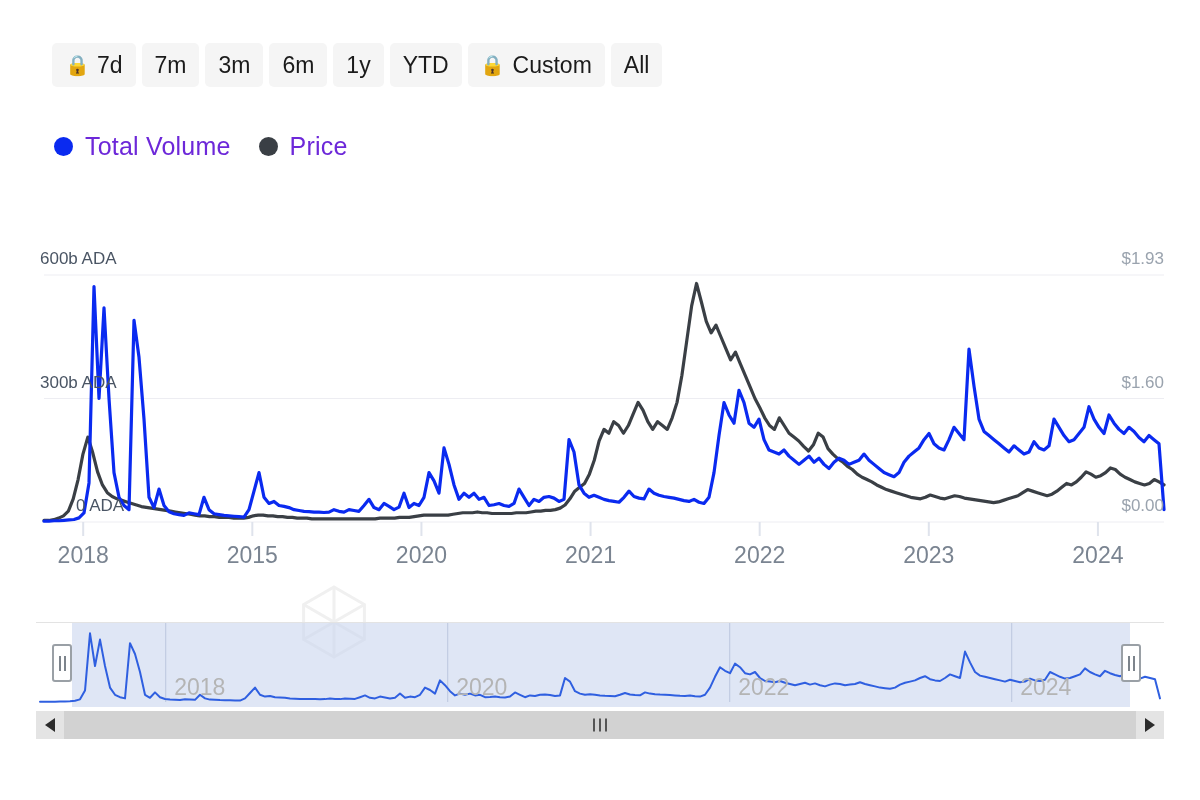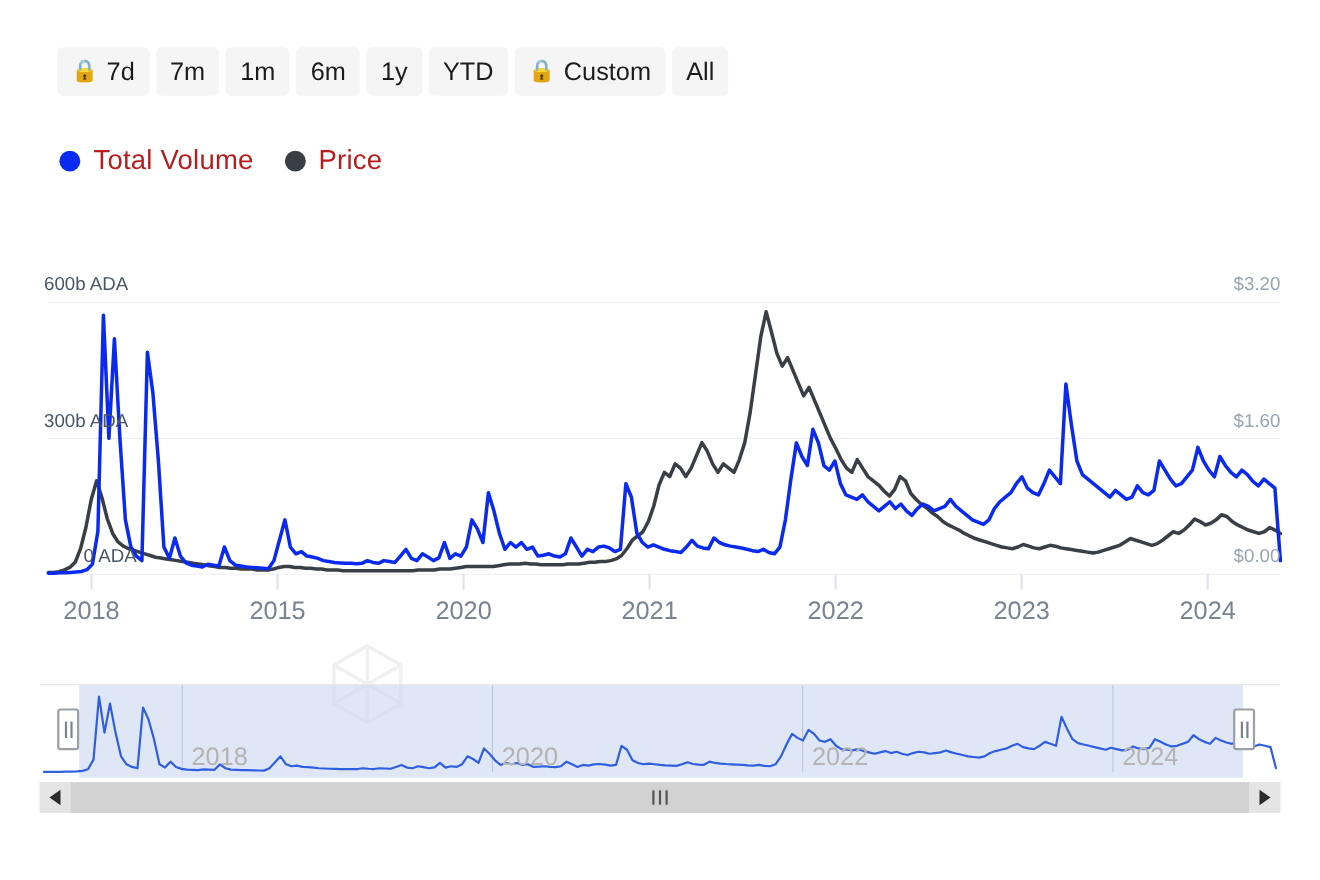--- a/index.html
+++ b/index.html
@@ -34,21 +34,21 @@
   .range-btn .lock { font-size: 20px; line-height: 1; }
 
   
   .legend {
     position: absolute; left: 54px; top: 132px;
     display: flex; align-items: center; gap: 28px;
   }
   .legend-item { display: flex; align-items: center; gap: 12px; cursor: pointer; }
   .legend-dot { width: 19px; height: 19px; border-radius: 50%; display:block; }
   .legend-label {
-    font-size: 25px; color: #b91c1c; letter-spacing: .2px;
+    font-size: 25px; color: #6d28d9; letter-spacing: .2px;
     font-family: "Liberation Sans", sans-serif;
   }
 
   
   .chart-wrap { position: absolute; left: 0; top: 236px; width: 1200px; height: 350px; }
   .axis-label {
     position: absolute; font-size: 17px; color: #4a5564;
     font-family: "Liberation Sans", sans-serif; white-space: nowrap;
   }
   .axis-label.right { color: #9aa3ae; }
@@ -120,21 +120,21 @@
 
   <div class="range-bar" id="range-bar">
       <div class="range-btn">
         <span class="lock">🔒</span>
         <span>7d</span>
       </div>
       <div class="range-btn">
         <span>7m</span>
       </div>
       <div class="range-btn">
-        <span>1m</span>
+        <span>3m</span>
       </div>
       <div class="range-btn">
         <span>6m</span>
       </div>
       <div class="range-btn">
         <span>1y</span>
       </div>
       <div class="range-btn">
         <span>YTD</span>
       </div>
@@ -184,21 +184,21 @@
         <line x1="1097.92" y1="286" x2="1097.92" y2="300" stroke="#dfe3ec" stroke-width="2"></line>
         <path d="M44.00 284.46 L48.87 284.46 L53.74 283.68 L58.61 282.14 L63.48 279.82 L68.35 275.19 L73.22 262.84 L78.09 243.55 L82.96 218.07 L87.83 201.09 L92.70 216.53 L97.57 235.83 L102.43 248.95 L107.30 256.67 L112.17 260.53 L117.04 262.84 L121.91 264.39 L126.78 265.93 L131.65 267.48 L136.52 269.02 L141.39 270.56 L146.26 271.33 L151.13 272.11 L156.00 272.88 L160.87 273.65 L165.74 274.42 L170.61 275.19 L175.48 275.97 L180.35 276.74 L185.22 277.51 L190.09 278.28 L194.96 279.05 L199.83 279.82 L204.70 279.82 L209.57 280.60 L214.43 280.60 L219.30 281.37 L224.17 281.37 L229.04 281.37 L233.91 282.14 L238.78 282.14 L243.65 282.14 L248.52 281.37 L253.39 279.82 L258.26 279.05 L263.13 279.05 L268.00 279.82 L272.87 279.82 L277.74 280.60 L282.61 280.60 L287.48 281.37 L292.35 281.37 L297.22 282.14 L302.09 282.14 L306.96 282.14 L311.83 282.91 L316.70 282.91 L321.57 282.91 L326.43 282.91 L331.30 282.91 L336.17 282.91 L341.04 282.91 L345.91 282.91 L350.78 282.91 L355.65 282.91 L360.52 282.91 L365.39 282.91 L370.26 282.91 L375.13 282.91 L380.00 282.14 L384.87 282.14 L389.74 282.14 L394.61 282.14 L399.48 281.37 L404.35 281.37 L409.22 281.37 L414.09 280.60 L418.96 279.82 L423.83 279.05 L428.70 279.05 L433.57 279.05 L438.43 279.05 L443.30 279.05 L448.17 279.05 L453.04 278.28 L457.91 277.51 L462.78 276.74 L467.65 276.74 L472.52 276.74 L477.39 275.97 L482.26 276.74 L487.13 276.74 L492.00 277.51 L496.87 277.51 L501.74 277.51 L506.61 277.51 L511.48 277.51 L516.35 276.74 L521.22 276.74 L526.09 276.74 L530.96 275.97 L535.83 275.19 L540.70 275.19 L545.57 274.42 L550.43 274.42 L555.30 273.65 L560.17 272.11 L565.04 269.02 L569.91 262.84 L574.78 255.13 L579.65 251.27 L584.52 247.41 L589.39 238.14 L594.26 224.25 L599.13 204.95 L604.00 193.38 L608.87 197.23 L613.74 185.66 L618.61 189.52 L623.48 197.23 L628.35 189.52 L633.22 177.94 L638.09 166.36 L642.96 174.08 L647.83 185.66 L652.70 193.38 L657.57 185.66 L662.43 189.52 L667.30 193.38 L672.17 181.80 L677.04 166.36 L681.91 139.34 L686.78 104.61 L691.65 69.88 L696.52 47.49 L701.39 66.02 L706.26 85.31 L711.13 96.89 L716.00 89.17 L720.87 100.75 L725.74 112.33 L730.61 123.91 L735.48 116.19 L740.35 127.77 L745.22 139.34 L750.09 150.92 L754.96 162.50 L759.83 171.76 L764.70 181.80 L769.57 189.52 L774.43 193.38 L779.30 181.80 L784.17 189.52 L789.04 197.23 L793.91 201.09 L798.78 204.95 L803.65 210.36 L808.52 214.99 L813.39 208.81 L818.26 197.23 L823.13 201.09 L828.00 212.67 L832.87 218.07 L837.74 222.71 L842.61 225.79 L847.48 230.43 L852.35 233.51 L857.22 238.14 L862.09 241.23 L866.96 243.55 L871.83 245.86 L876.70 248.95 L881.57 251.27 L886.43 253.58 L891.30 255.13 L896.17 256.67 L901.04 258.21 L905.91 259.76 L910.78 261.30 L915.65 262.07 L920.52 262.84 L925.39 261.30 L930.26 258.98 L935.13 260.53 L940.00 262.07 L944.87 262.84 L949.74 261.30 L954.61 259.76 L959.48 260.53 L964.35 262.07 L969.22 262.84 L974.09 263.62 L978.96 264.39 L983.83 265.16 L988.70 265.93 L993.57 266.70 L998.43 265.93 L1003.30 264.39 L1008.17 262.84 L1013.04 261.30 L1017.91 259.76 L1022.78 256.67 L1027.65 253.58 L1032.52 255.13 L1037.39 256.67 L1042.26 258.21 L1047.13 259.76 L1052.00 258.21 L1056.87 255.13 L1061.74 251.27 L1066.61 247.41 L1071.48 248.95 L1076.35 245.86 L1081.22 241.23 L1086.09 235.83 L1090.96 238.14 L1095.83 241.23 L1100.70 239.69 L1105.57 236.60 L1110.43 231.97 L1115.30 233.51 L1120.17 238.14 L1125.04 241.23 L1129.91 243.55 L1134.78 245.86 L1139.65 247.41 L1144.52 248.95 L1149.39 247.41 L1154.26 243.55 L1159.13 245.86 L1164.00 248.95 " fill="none" stroke="#3a3f45" stroke-width="3.2" stroke-linejoin="round" stroke-linecap="round"></path>
         <path d="M44.00 285.18 L49.00 285.18 L54.00 284.76 L59.00 284.76 L64.00 284.35 L69.00 283.94 L74.00 283.53 L79.00 281.88 L84.00 276.94 L89.00 246.89 L94.00 50.53 L99.00 162.50 L104.00 71.93 L109.00 162.50 L114.00 236.60 L119.00 261.30 L124.00 269.53 L129.00 273.65 L134.00 84.28 L139.00 121.33 L144.00 183.08 L149.00 261.30 L154.00 271.59 L159.00 253.07 L164.00 269.53 L169.00 275.71 L174.00 277.77 L179.00 278.59 L184.00 279.41 L189.00 276.94 L194.00 277.77 L199.00 278.59 L204.00 261.30 L209.00 273.65 L214.00 277.77 L219.00 278.59 L224.00 279.41 L229.00 279.82 L234.00 280.24 L239.00 280.65 L244.00 281.06 L249.00 273.65 L254.00 255.13 L259.00 236.60 L264.00 261.30 L269.00 267.48 L274.00 265.42 L279.00 269.53 L284.00 270.36 L289.00 271.59 L294.00 273.65 L299.00 274.47 L304.00 275.30 L309.00 275.71 L314.00 276.12 L319.00 276.12 L324.00 276.53 L329.00 276.12 L334.00 273.65 L339.00 275.30 L344.00 276.12 L349.00 273.65 L354.00 274.47 L359.00 275.30 L364.00 269.53 L369.00 263.36 L374.00 271.59 L379.00 273.65 L384.00 267.48 L389.00 270.36 L394.00 273.65 L399.00 271.18 L404.00 257.18 L409.00 271.59 L414.00 267.48 L419.00 269.53 L424.00 261.30 L429.00 236.60 L434.00 244.83 L439.00 257.18 L444.00 211.90 L449.00 228.37 L454.00 248.95 L459.00 263.36 L464.00 257.18 L469.00 261.30 L474.00 257.18 L479.00 263.36 L484.00 261.30 L489.00 269.53 L494.00 268.71 L499.00 267.48 L504.00 269.53 L509.00 270.36 L514.00 267.48 L519.00 253.07 L524.00 261.30 L529.00 269.53 L534.00 263.36 L539.00 265.42 L544.00 261.30 L549.00 260.48 L554.00 262.12 L559.00 265.42 L564.00 263.36 L569.00 203.67 L574.00 216.02 L579.00 248.95 L584.00 257.18 L589.00 261.30 L594.00 259.24 L599.00 261.30 L604.00 263.36 L609.00 264.59 L614.00 265.42 L619.00 266.24 L624.00 261.30 L629.00 255.13 L634.00 260.48 L639.00 262.12 L644.00 262.95 L649.00 253.07 L654.00 257.18 L659.00 259.24 L664.00 260.48 L669.00 261.30 L674.00 262.12 L679.00 263.36 L684.00 264.59 L689.00 265.42 L694.00 263.36 L699.00 266.24 L704.00 267.48 L709.00 261.30 L714.00 236.60 L719.00 199.55 L724.00 166.62 L729.00 178.97 L734.00 187.20 L739.00 154.27 L744.00 166.62 L749.00 187.20 L754.00 191.32 L759.00 183.08 L764.00 203.67 L769.00 213.96 L774.00 216.02 L779.00 218.07 L784.00 213.96 L789.00 220.13 L794.00 224.25 L799.00 228.37 L804.00 224.25 L809.00 220.13 L814.00 226.31 L819.00 222.19 L824.00 228.37 L829.00 232.48 L834.00 226.31 L839.00 222.19 L844.00 224.25 L849.00 228.37 L854.00 226.31 L859.00 224.25 L864.00 218.07 L869.00 224.25 L874.00 228.37 L879.00 232.48 L884.00 236.60 L889.00 238.66 L894.00 240.72 L899.00 236.60 L904.00 226.31 L909.00 220.13 L914.00 216.02 L919.00 211.90 L924.00 203.67 L929.00 197.49 L934.00 207.78 L939.00 211.90 L944.00 213.96 L949.00 203.67 L954.00 191.32 L959.00 197.49 L964.00 203.67 L969.00 113.10 L974.00 150.15 L979.00 183.08 L984.00 195.43 L989.00 199.55 L994.00 203.67 L999.00 207.78 L1004.00 211.90 L1009.00 216.02 L1014.00 209.84 L1019.00 213.96 L1024.00 218.07 L1029.00 216.02 L1034.00 205.72 L1039.00 211.90 L1044.00 213.96 L1049.00 209.84 L1054.00 183.08 L1059.00 191.32 L1064.00 199.55 L1069.00 205.72 L1074.00 203.67 L1079.00 197.49 L1084.00 191.32 L1089.00 170.73 L1094.00 183.08 L1099.00 191.32 L1104.00 197.49 L1109.00 178.97 L1114.00 187.20 L1119.00 193.38 L1124.00 197.49 L1129.00 191.32 L1134.00 195.43 L1139.00 201.61 L1144.00 205.72 L1149.00 199.55 L1154.00 203.67 L1159.00 207.78 L1164.00 273.65 " fill="none" stroke="#0a2af0" stroke-width="3.2" stroke-linejoin="round" stroke-linecap="round"></path>
       </svg>
     <div id="chart-labels">
         <div class="axis-label" style="left: 40px; top: 260px; margin-left: 36px;">0 ADA</div>
         <div class="axis-label" style="left: 40px; top: 136.5px;">300b ADA</div>
         <div class="axis-label" style="left: 40px; top: 13px;">600b ADA</div>
         <div class="axis-label right" style="right: 36px; top: 260px;">$0.00</div>
         <div class="axis-label right" style="right: 36px; top: 136.5px;">$1.60</div>
-        <div class="axis-label right" style="right: 36px; top: 13px;">$3.20</div>
+        <div class="axis-label right" style="right: 36px; top: 13px;">$1.93</div>
         <div class="xlabel" style="left: 83.2px; top: 306px;">2018</div>
         <div class="xlabel" style="left: 252.32px; top: 306px;">2015</div>
         <div class="xlabel" style="left: 421.44px; top: 306px;">2020</div>
         <div class="xlabel" style="left: 590.56px; top: 306px; text-align: right;">2021</div>
         <div class="xlabel" style="left: 759.68px; top: 306px;">2022</div>
         <div class="xlabel" style="left: 928.8px; top: 306px;">2023</div>
         <div class="xlabel" style="left: 1097.92px; top: 306px;">2024</div>
       </div>
   </div>
 

